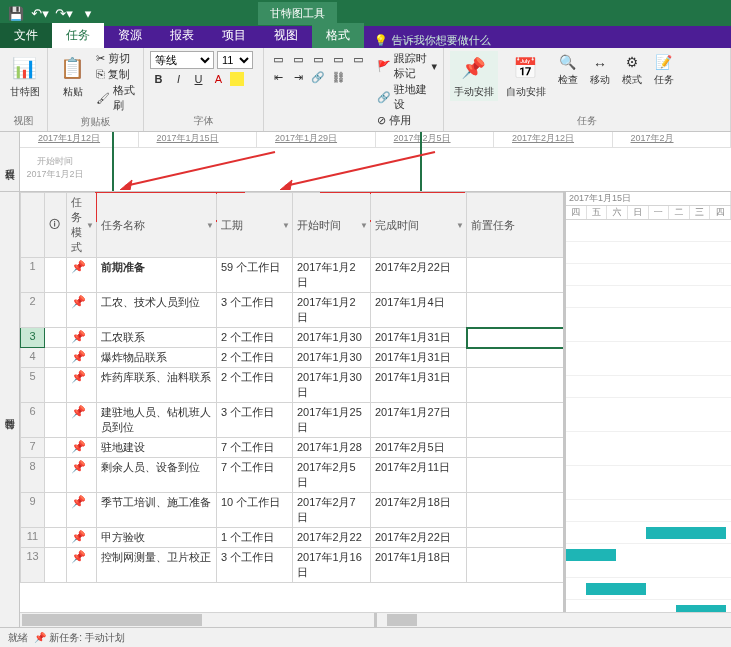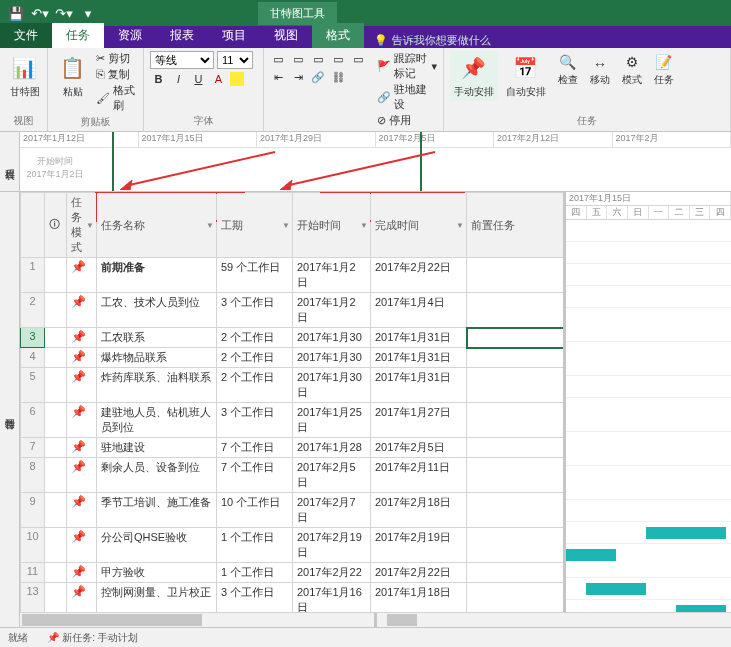--- a/index.html
+++ b/index.html
@@ -31,21 +31,21 @@
 .rcol { display: flex; flex-direction: column; gap: 1px; }
 .rrow { display: flex; align-items: center; gap: 3px; font-size: 11px; }
 select.combo { font-size: 11px; height: 18px; border: 1px solid #ababab; background: #fff; }
 .iconbtn { width: 17px; height: 17px; border: 1px solid transparent; display: inline-flex; align-items: center; justify-content: center; font-size: 11px; }
 
 
 .timeline-wrap { position: relative; height: 60px; border-bottom: 1px solid #c6c6c6; display: flex; }
 .side-tab { width: 20px; background: #f1f1f1; border-right: 1px solid #c6c6c6; writing-mode: vertical-rl; text-align: center; font-size: 10px; padding: 2px 0; display: flex; align-items: center; justify-content: center; }
 .timeline { flex: 1; position: relative; background: #fff; }
 .tl-header { height: 16px; display: flex; border-bottom: 1px solid #e0e0e0; }
-.tl-seg { flex: 1; border-right: 1px solid #e0e0e0; font-size: 9px; color: #888; padding-left: 3px; }
+.tl-seg { flex: 1; border-right: 1px solid #e0e0e0; font-size: 9px; color: #888; padding-left: 18px; text-decoration: underline; }
 .tl-body { height: 40px; position: relative; display: flex; align-items: center; }
 .tl-start { font-size: 9px; color: #aaa; text-align: center; width: 70px; }
 .tl-bar { flex: 1; height: 28px; border: 1px solid #bbb; background: #fafafa; display: flex; align-items: center; justify-content: center; color: #aaa; font-size: 11px; }
 .green-line { position: absolute; top: 0; bottom: 0; width: 2px; background: #217346; }
 .red-arrow { position: absolute; stroke: #e03030; fill: #e03030; }
 .red-box { position: absolute; border: 2px solid #e03030; pointer-events: none; }
 
 
 .main { display: flex; height: 438px; }
 .side-tab2 { width: 20px; background: #f1f1f1; border-right: 1px solid #c6c6c6; writing-mode: vertical-rl; text-align: center; font-size: 10px; display: flex; align-items: center; justify-content: center; }
@@ -74,21 +74,21 @@
 .gantt { flex: 1; overflow: hidden; position: relative; }
 .gantt-header { height: 14px; border-bottom: 1px solid #d4d4d4; display: flex; }
 .gantt-header2 { height: 14px; border-bottom: 1px solid #d4d4d4; display: flex; }
 .gh-cell { flex: 1; border-right: 1px solid #e0e0e0; font-size: 9px; color: #888; text-align: center; }
 .gantt-body { position: relative; }
 .gantt-row { height: 22px; border-bottom: 1px solid #f0f0f0; position: relative; }
 .gantt-row.multi { height: 34px; }
 .gbar { position: absolute; height: 12px; top: 5px; background: #1eb5b5; }
 
 
-.statusbar { position: absolute; bottom: 0; left: 0; right: 0; height: 20px; background: #f1f1f1; border-top: 1px solid #c6c6c6; display: flex; align-items: center; padding: 0 8px; gap: 19px; font-size: 10px; color: #555; }
+.statusbar { position: absolute; bottom: 0; left: 0; right: 0; height: 20px; background: #f1f1f1; border-top: 1px solid #c6c6c6; display: flex; align-items: center; padding: 0 8px; gap: 6px; font-size: 10px; color: #555; }
 
 
 .hscroll { position: absolute; bottom: 20px; left: 20px; right: 0; height: 15px; background: #f1f1f1; border-top: 1px solid #d4d4d4; display: flex; }
 .hscroll .track { flex: 1; position: relative; }
 .hscroll .thumb { position: absolute; height: 12px; top: 1px; background: #c6c6c6; }
 </style>
 </head>
 <body>
 
 <div class="titlebar">
@@ -378,30 +378,20 @@
             <td class="rownum">9</td>
             <td></td>
             <td><span class="pin">📌</span></td>
             <td class="">季节工培训、施工准备</td>
             <td>10 个工作日</td>
             <td>2017年2月7日</td>
             <td>2017年2月18日</td>
             <td class=""></td>
           </tr>
           <tr>
-            <td class="rownum">10</td>
-            <td></td>
-            <td><span class="pin">📌</span></td>
-            <td class="">分公司QHSE验收</td>
-            <td>1 个工作日</td>
-            <td>2017年2月19日</td>
-            <td>2017年2月19日</td>
-            <td class=""></td>
-          </tr>
-          <tr>
             <td class="rownum">11</td>
             <td></td>
             <td><span class="pin">📌</span></td>
             <td class="">甲方验收</td>
             <td>1 个工作日</td>
             <td>2017年2月22</td>
             <td>2017年2月22日</td>
             <td class=""></td>
           </tr>
           <tr>

